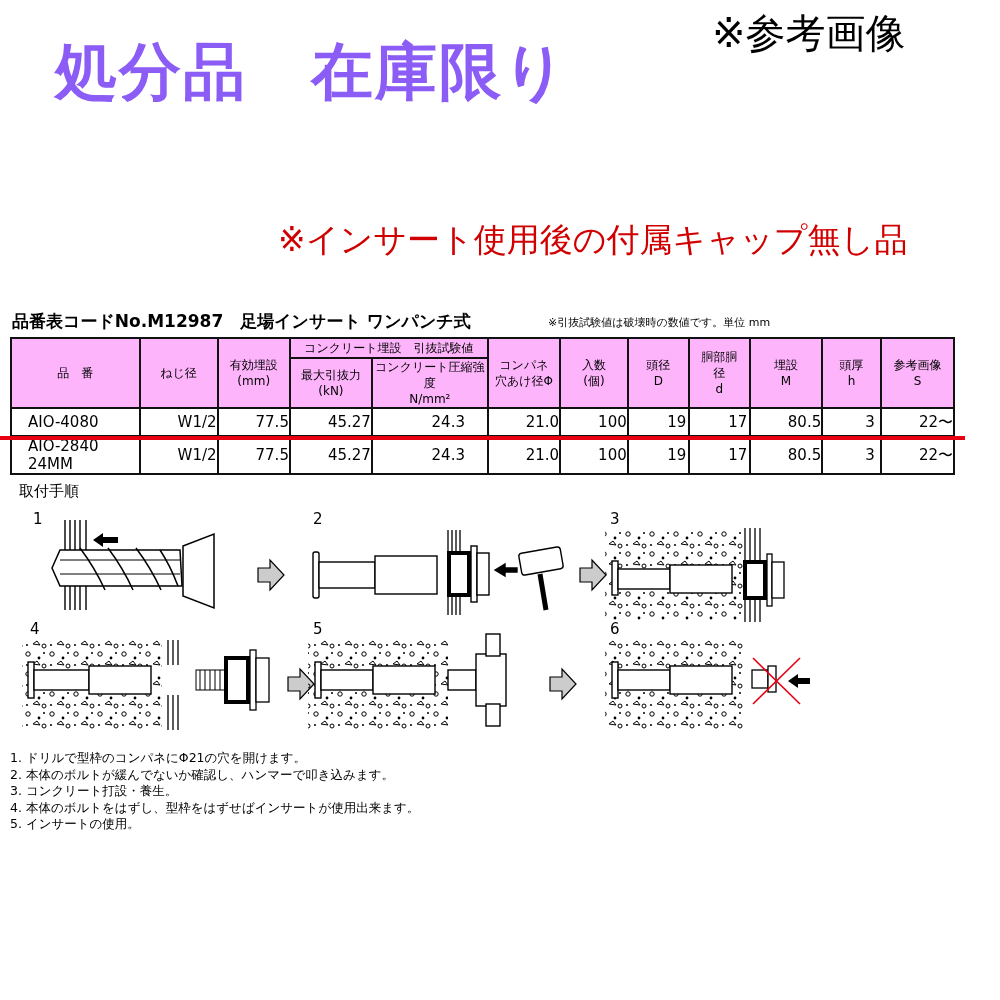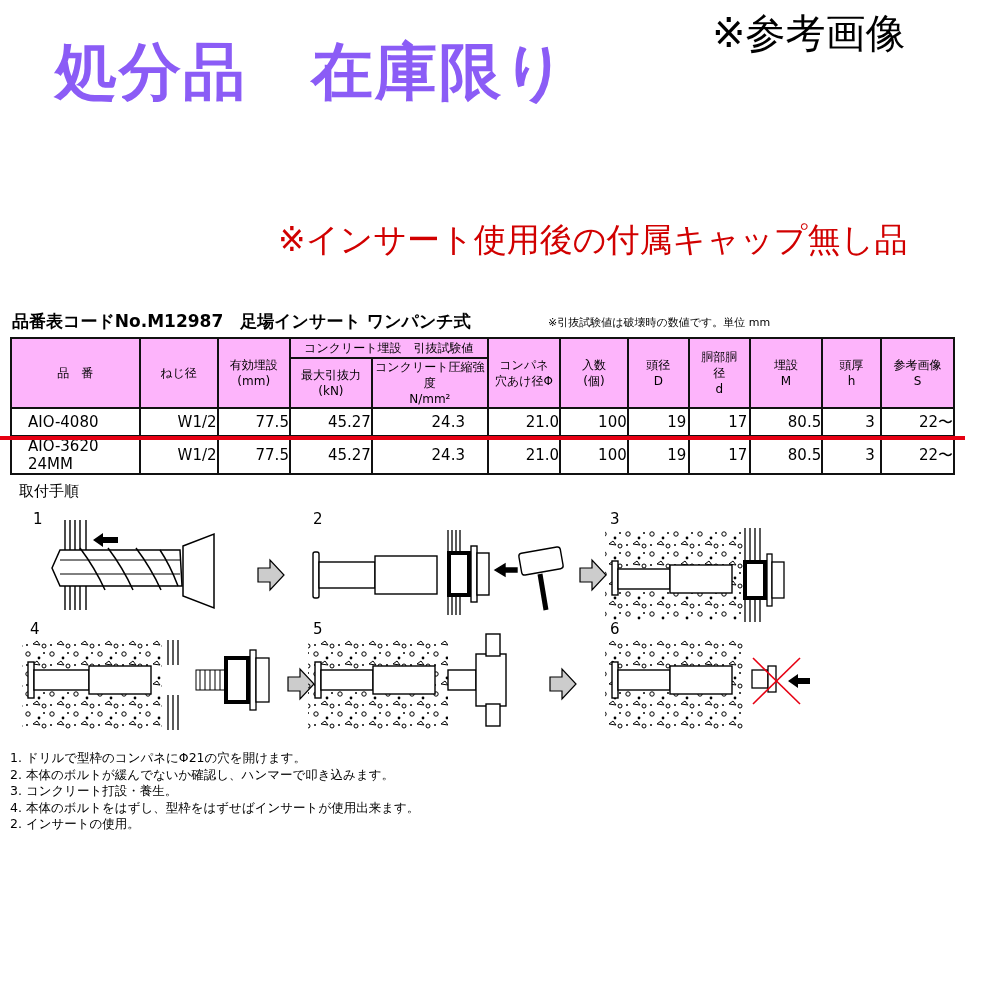--- a/index.html
+++ b/index.html
@@ -72,21 +72,21 @@
     <td>24.3</td>
     <td>21.0</td>
     <td>100</td>
     <td>19</td>
     <td>17</td>
     <td>80.5</td>
     <td>3</td>
     <td>22〜</td>
   </tr>
   <tr>
-    <td class="left">AIO-3620 24MM</td>
+    <td class="left">AIO-2840 24MM</td>
     <td>W1/2</td>
     <td>77.5</td>
     <td>45.27</td>
     <td>24.3</td>
     <td>21.0</td>
     <td>100</td>
     <td>19</td>
     <td>17</td>
     <td>80.5</td>
     <td>3</td>
@@ -227,14 +227,14 @@
     <line x1="800" y1="168" x2="753" y2="214" stroke="#e60012" stroke-width="1.6"></line>
     <path d="M788 191 l10 -7 v4 h12 v6 h-12 v4 z" fill="#000"></path>
   </g>
 </svg>
 
 <div class="abs steps">
   <div>1. ドリルで型枠のコンパネにΦ21の穴を開けます。</div>
   <div>2. 本体のボルトが緩んでないか確認し、ハンマーで叩き込みます。</div>
   <div>3. コンクリート打設・養生。</div>
   <div>4. 本体のボルトをはずし、型枠をはずせばインサートが使用出来ます。</div>
-  <div>2. インサートの使用。</div>
+  <div>5. インサートの使用。</div>
 </div>
 
 </body></html>

